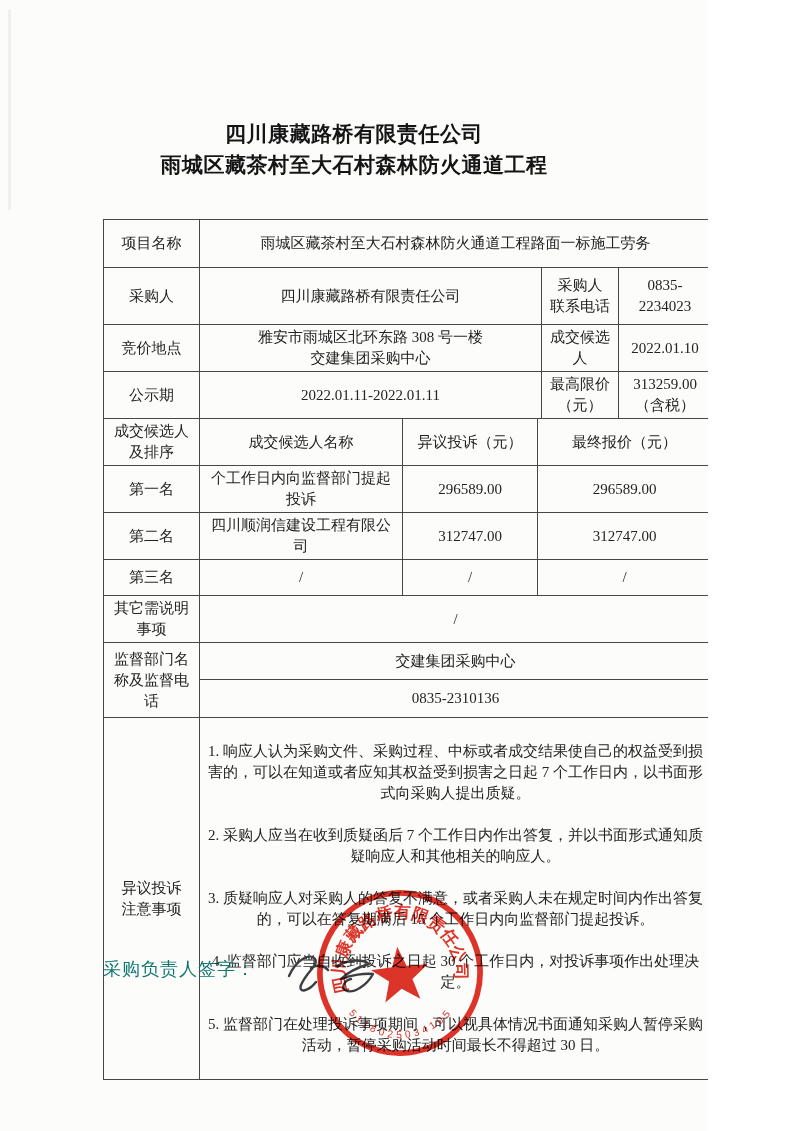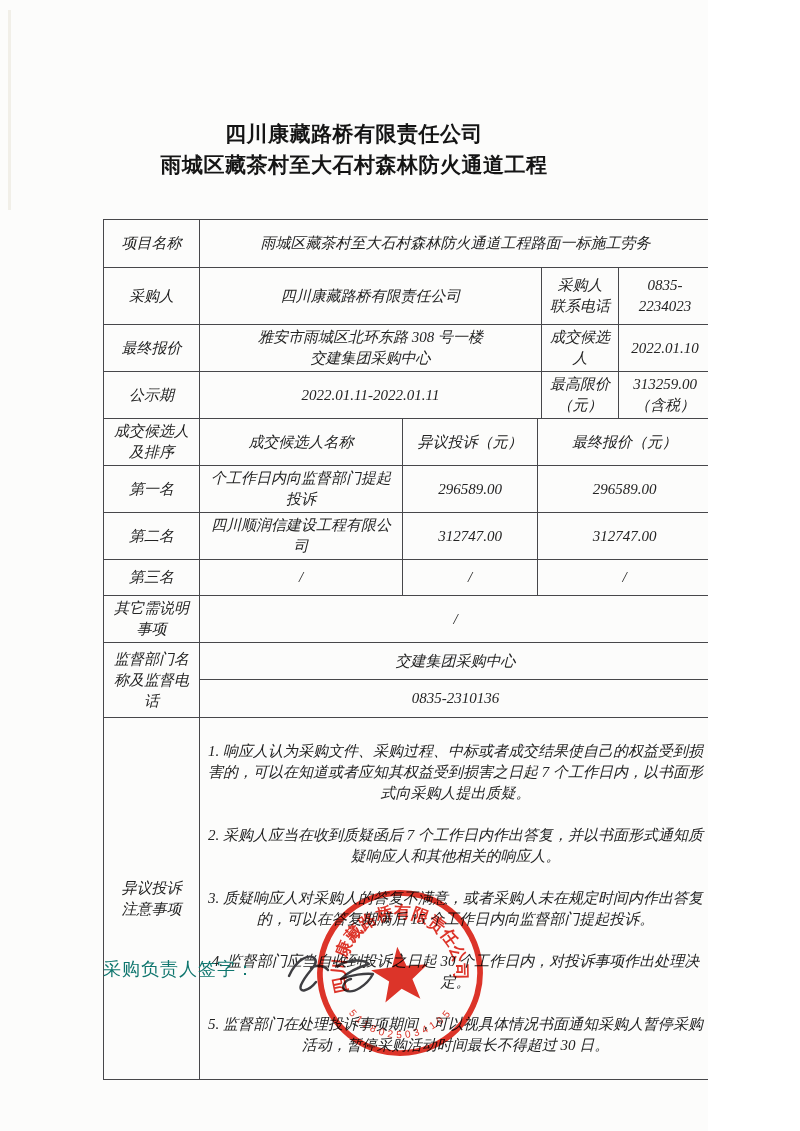--- a/index.html
+++ b/index.html
@@ -9,21 +9,21 @@
   }
   .scan-edge{position:absolute;left:8px;top:10px;width:3px;height:200px;background:#eceadf;opacity:.7;}
 
   .title-block{
     position:absolute;top:119px;left:0;width:100%;text-align:center;
     font-weight:bold;font-size:21px;line-height:31px;letter-spacing:.5px;color:#151515;
   }
 
   table.doc{
     position:absolute;left:103px;top:219px;width:608px;
-    border-collapse:collapse;table-layout:fixed;font-size:15px;color:#232323;font-style:italic;
+    border-collapse:collapse;table-layout:fixed;font-size:15px;color:#232323;
   }
   table.doc td{
     border:1.6px solid #47474a;text-align:center;vertical-align:middle;
     padding:2px 5px;line-height:21px;white-space:pre-line;overflow:hidden;
   }
   td.cell-left{text-align:left;padding-left:13px;}
   td.notice{
     text-align:justify;vertical-align:top;padding:13px 12px 8px 11px;
     line-height:28.5px;white-space:normal;
   }
@@ -71,21 +71,21 @@
         <td colspan="5">雨城区藏茶村至大石村森林防火通道工程路面一标施工劳务</td>
       </tr>
       <tr class="r2">
         <td>采购人</td>
         <td colspan="3">四川康藏路桥有限责任公司</td>
         <td>采购人
 联系电话</td>
         <td>0835-2234023</td>
       </tr>
       <tr class="r3">
-        <td>最终报价</td>
+        <td>竞价地点</td>
         <td colspan="3">雅安市雨城区北环东路 308 号一楼
 交建集团采购中心</td>
         <td>成交候选人</td>
         <td>2022.01.10</td>
       </tr>
       <tr class="r4">
         <td>公示期</td>
         <td colspan="3">2022.01.11-2022.01.11</td>
         <td>最高限价
 （元）</td>

